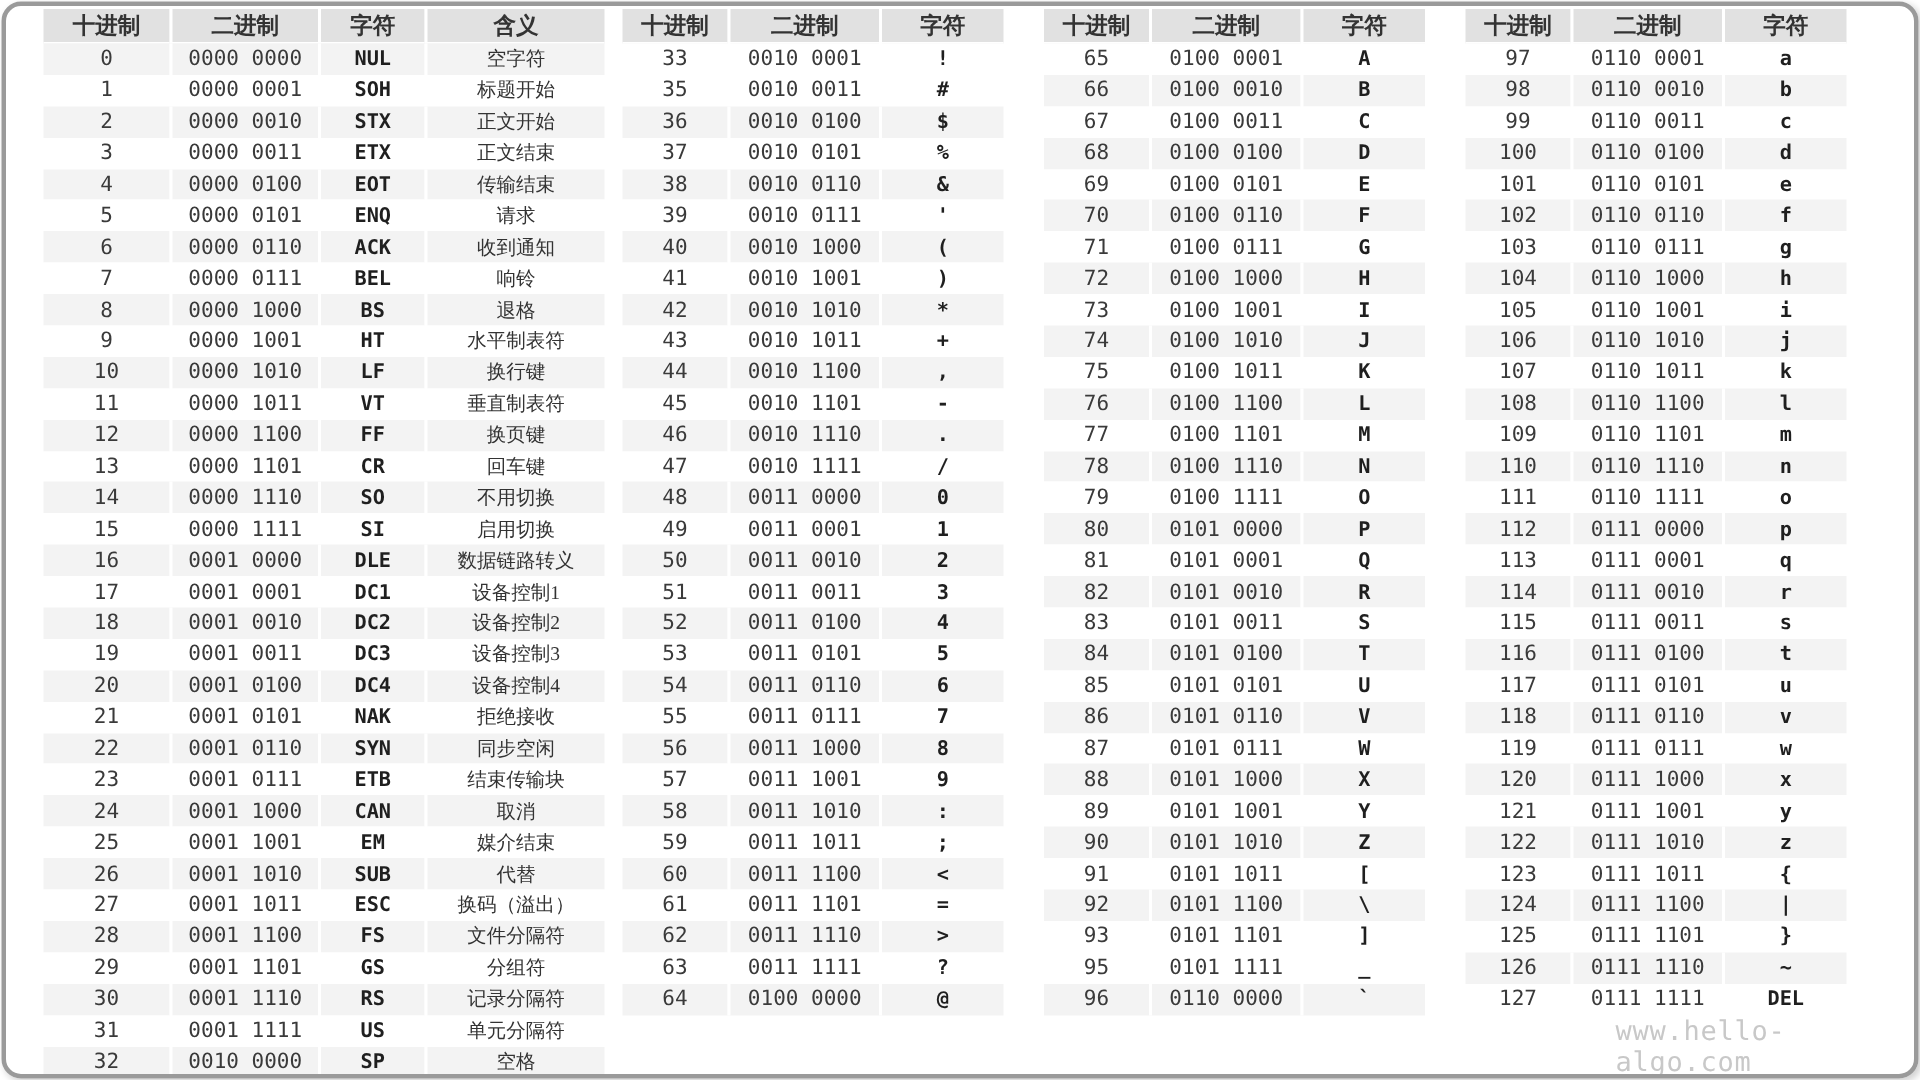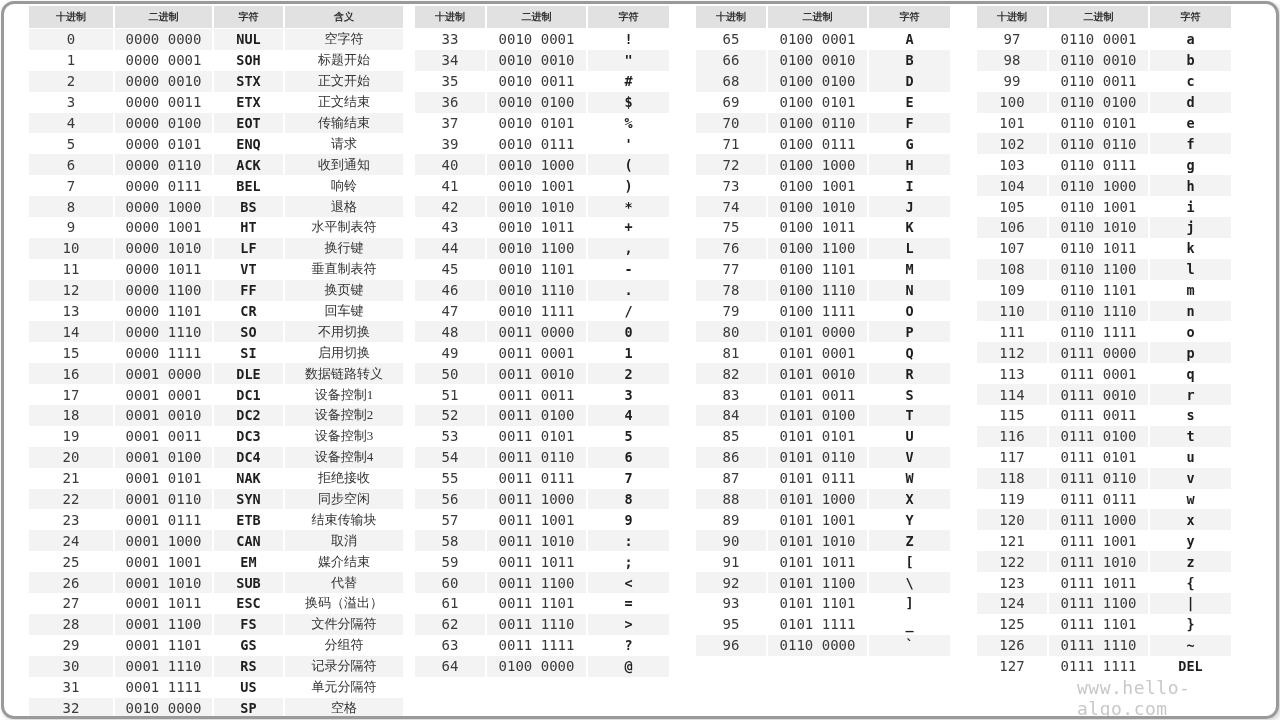--- a/index.html
+++ b/index.html
@@ -27,21 +27,21 @@
   .tbl-wrap{position:absolute;top:6px;}
   table{
     border-collapse:separate;border-spacing:0;table-layout:fixed;
   }
   th,td{
     text-align:center;vertical-align:middle;overflow:hidden;white-space:nowrap;
   }
   th{
     height:23px;background:var(--header-bg);
     font-family:"Liberation Sans",sans-serif;
-    font-size:10px;font-weight:bold;color:var(--text);
+    font-size:15px;font-weight:bold;color:var(--text);
     border-bottom:1px solid #ffffff;
   }
   td{height:20.9px;font-size:14px;color:var(--mono-text);}
   th + th, td + td{border-left:2px solid #ffffff;}
   tr.even td{background:var(--row-even);}
   tr.odd td{background:var(--row-odd);}
   td.c0,td.c1{font-family:"DejaVu Sans Mono",monospace;}
   td.c2{font-family:"DejaVu Sans Mono",monospace;font-weight:bold;font-size:13.5px;color:var(--char-text);}
   td.c3{font-family:Liberation Serif, serif;font-size:13px;color:var(--text);}
   .t1{width:354px;}
@@ -289,39 +289,39 @@
             <th>二进制</th>
             <th>字符</th>
           </tr>
         </thead>
       <tbody>
           <tr class="odd">
             <td class="c0">33</td>
             <td class="c1">0010 0001</td>
             <td class="c2">!</td>
           </tr>
-          <tr class="even">
-            <td class="c0">34</td>
-            <td class="c1">0010 0010</td>
-            <td class="c2">"</td>
-          </tr>
           <tr class="odd">
             <td class="c0">35</td>
             <td class="c1">0010 0011</td>
             <td class="c2">#</td>
           </tr>
           <tr class="even">
             <td class="c0">36</td>
             <td class="c1">0010 0100</td>
             <td class="c2">$</td>
           </tr>
           <tr class="odd">
             <td class="c0">37</td>
             <td class="c1">0010 0101</td>
             <td class="c2">%</td>
+          </tr>
+          <tr class="even">
+            <td class="c0">38</td>
+            <td class="c1">0010 0110</td>
+            <td class="c2">&amp;</td>
           </tr>
           <tr class="odd">
             <td class="c0">39</td>
             <td class="c1">0010 0111</td>
             <td class="c2">'</td>
           </tr>
           <tr class="even">
             <td class="c0">40</td>
             <td class="c1">0010 1000</td>
             <td class="c2">(</td>
@@ -463,20 +463,25 @@
           <tr class="odd">
             <td class="c0">65</td>
             <td class="c1">0100 0001</td>
             <td class="c2">A</td>
           </tr>
           <tr class="even">
             <td class="c0">66</td>
             <td class="c1">0100 0010</td>
             <td class="c2">B</td>
           </tr>
+          <tr class="odd">
+            <td class="c0">67</td>
+            <td class="c1">0100 0011</td>
+            <td class="c2">C</td>
+          </tr>
           <tr class="even">
             <td class="c0">68</td>
             <td class="c1">0100 0100</td>
             <td class="c2">D</td>
           </tr>
           <tr class="odd">
             <td class="c0">69</td>
             <td class="c1">0100 0101</td>
             <td class="c2">E</td>
           </tr>

